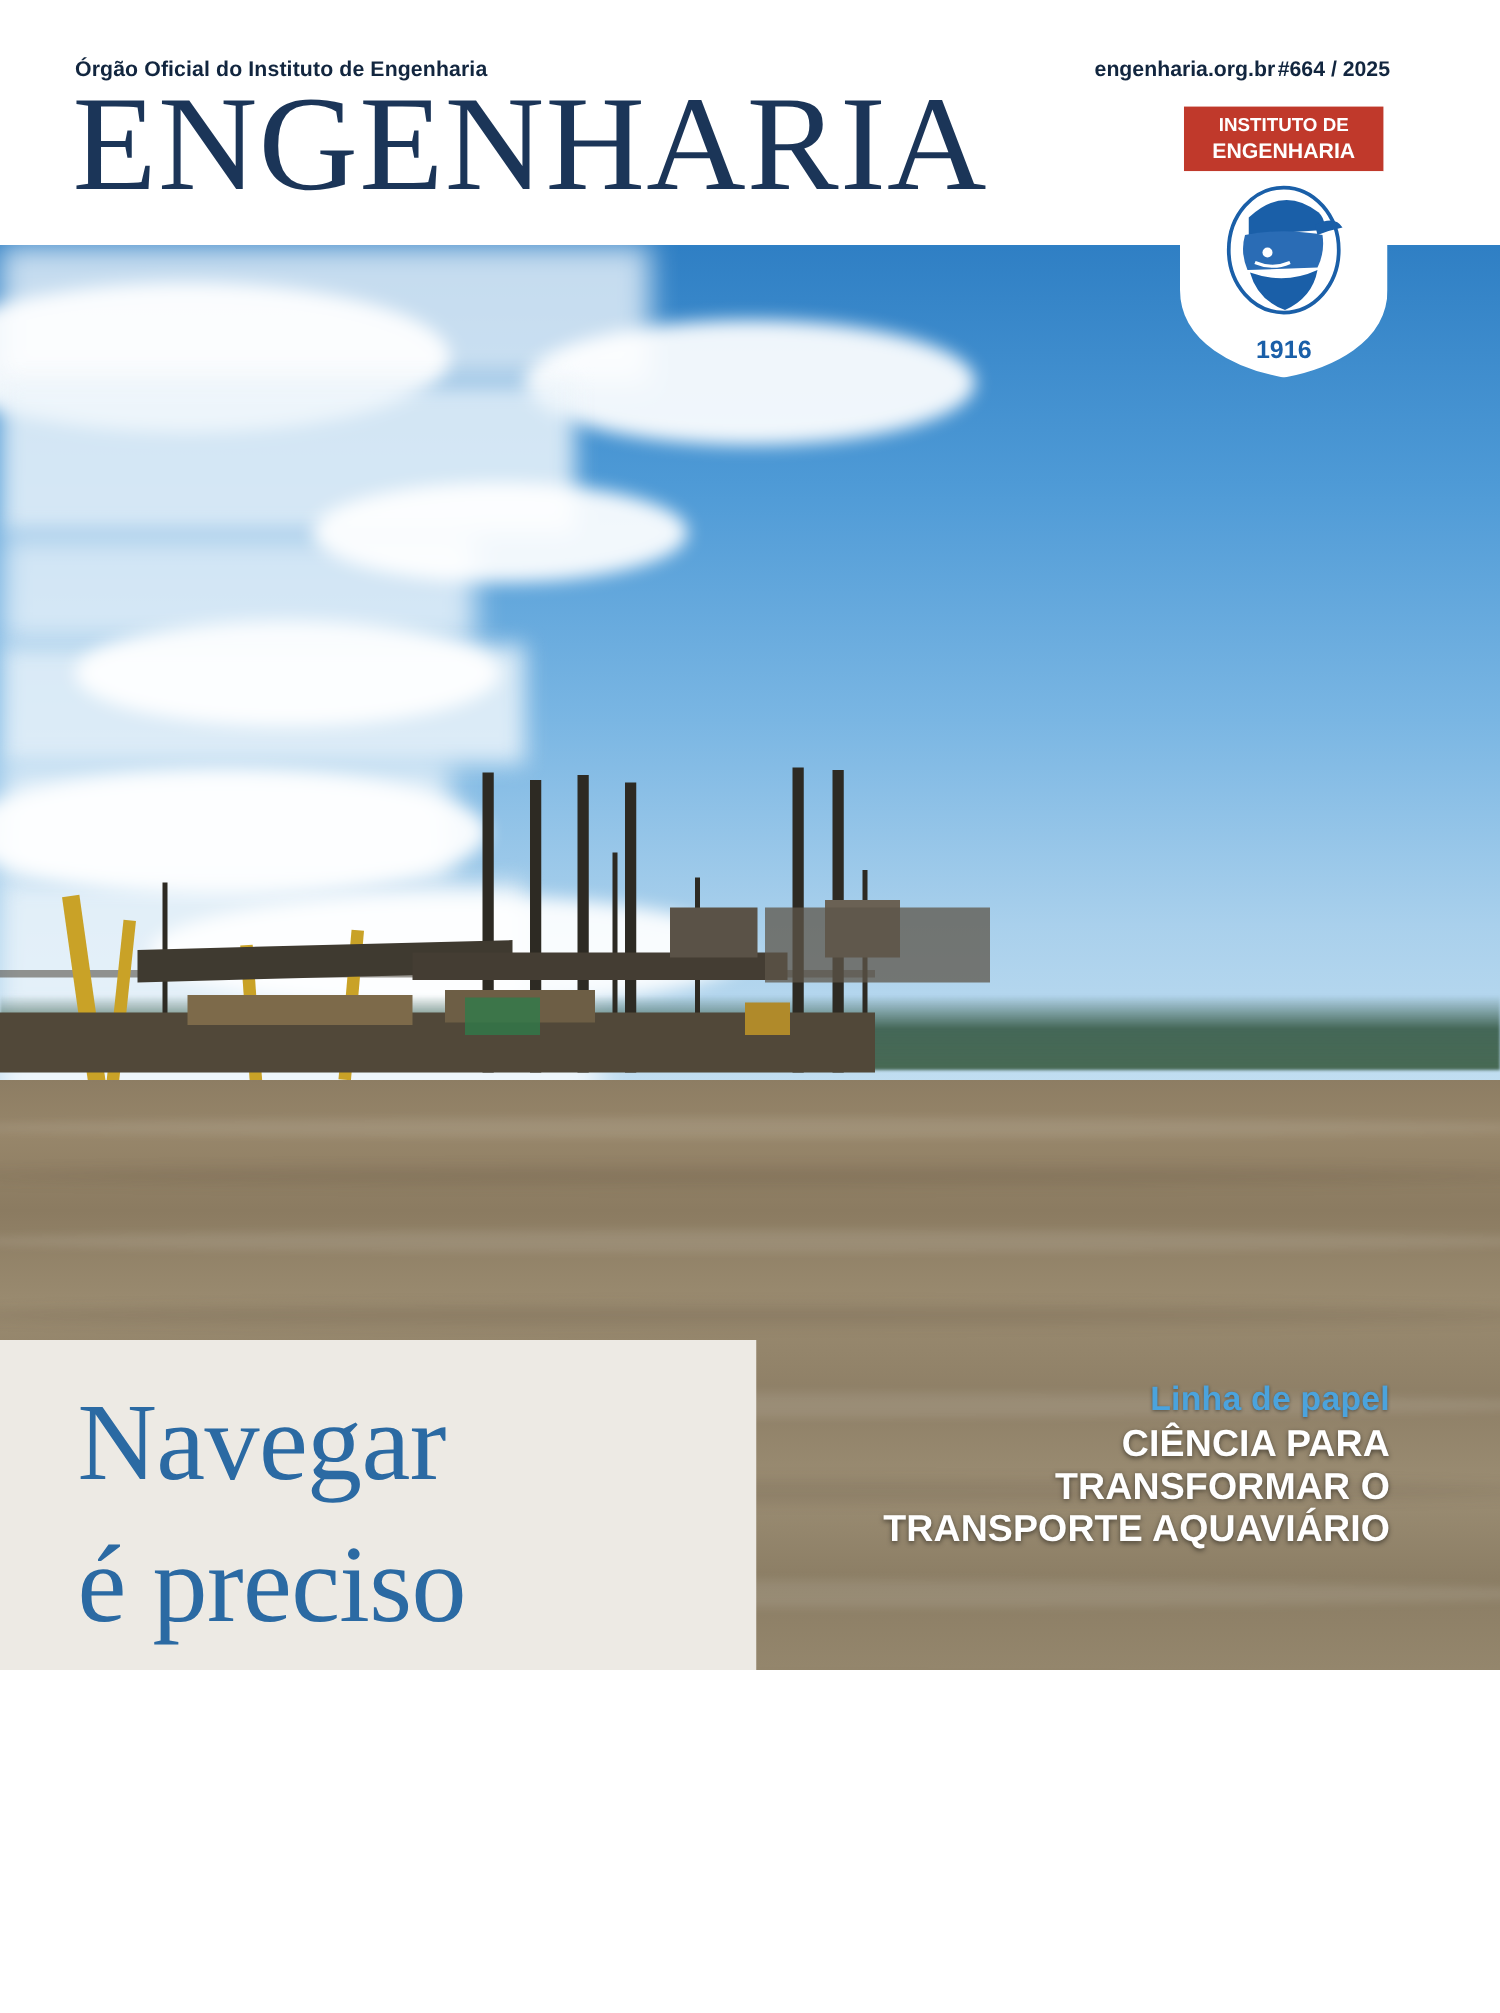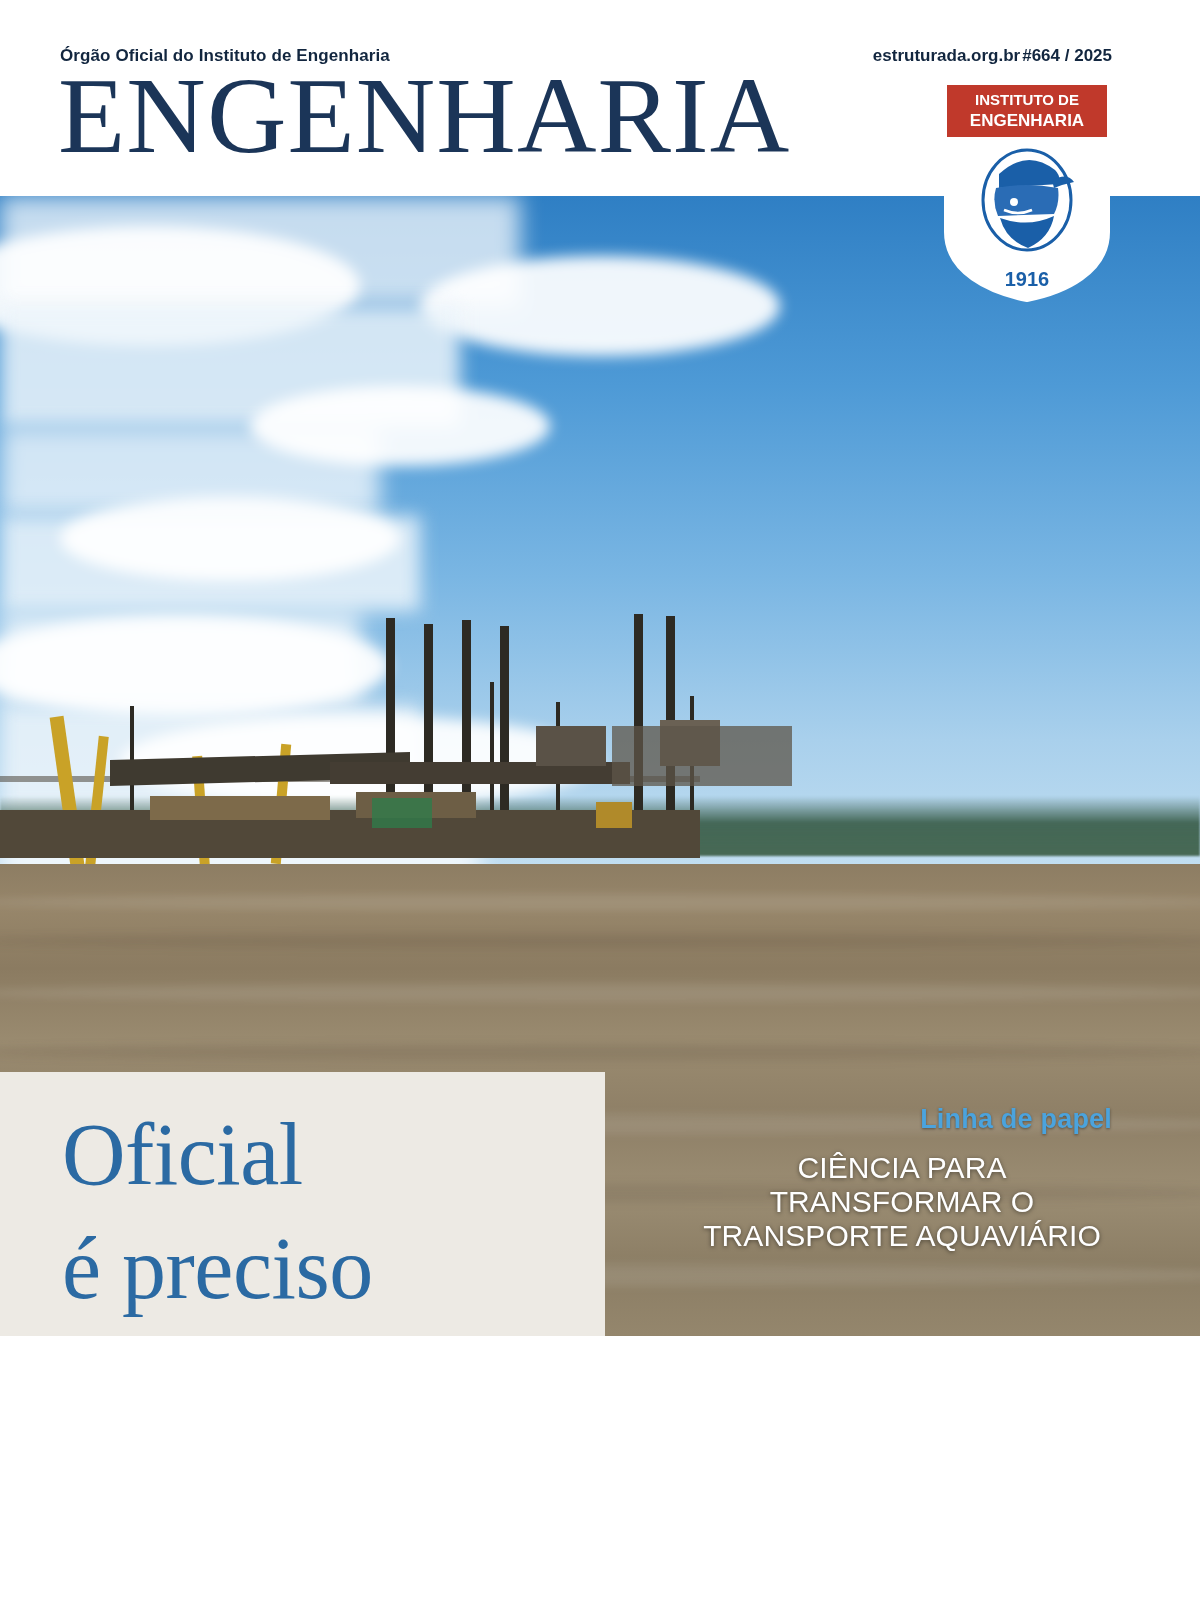--- a/index.html
+++ b/index.html
@@ -250,28 +250,27 @@
     z-index: 20;
   }
   .cl-kicker {
     font-size: 27px;
     font-weight: bold;
     color: #4ba3dd;
     letter-spacing: .2px;
     text-shadow: 0 1px 3px rgba(0,0,0,.45);
   }
   .cl-text {
-    margin-top: 16px;
+    margin-top: 4px;
     font-size: 30px;
-    font-weight: normal;
+    font-weight: bold;
     line-height: 1.13;
     color: #ffffff;
     letter-spacing: .1px;
     text-shadow: 0 1px 4px rgba(0,0,0,.5);
-    text-align: center;
   }
   .cl-block + .cl-block { margin-top: 74px; }
 </style>
 </head>
 <body>
 
 <div class="cover">
 
   <div class="photo">
     <div class="sky"></div>
@@ -345,21 +344,21 @@
       <div class="wave" style="top:400px; height:22px;"></div>
       <div class="wave-d" style="top:480px; height:20px;"></div>
       <div class="wave" style="top:560px; height:24px;"></div>
       <div class="wave-d" style="top:640px; height:22px;"></div>
     </div>
   </div>
 
   <div class="masthead">
     <div class="masthead-left">Órgão Oficial do Instituto de Engenharia</div>
     <div class="masthead-right">
-      <span class="site">estruturada.org.br</span><span class="issue">#664 / 2025</span>
+      <span class="site">engenharia.org.br</span><span class="issue">#664 / 2025</span>
     </div>
     <div class="logotype">ENGENHARIA</div>
   </div>
 
   <div class="shield">
     <svg viewBox="0 0 166 220" width="166" height="220" xmlns="http://www.w3.org/2000/svg">
       <defs>
         <clipPath id="shieldClip">
           <path d="M3,3 H163 V150 C163,190 120,210 83,217 C46,210 3,190 3,150 Z"></path>
         </clipPath>
@@ -392,21 +391,21 @@
     </div>
     <div class="bars">
       <div class="bars-addon"></div>
     </div>
     <div class="barcode-num">9 770013 770009</div>
     <div class="barcode-price">R$ 79,90</div>
   </div>
 
   <div class="headline-panel">
     <div class="headline">
-      <span class="l1">Oficial</span>
+      <span class="l1">Navegar</span>
       <span class="l2">é preciso</span>
     </div>
   </div>
 
   <div class="coverlines">
     <div class="cl-block">
       <div class="cl-kicker">Linha de papel</div>
       <div class="cl-text">CIÊNCIA PARA TRANSFORMAR O TRANSPORTE AQUAVIÁRIO</div>
     </div>
   </div>

